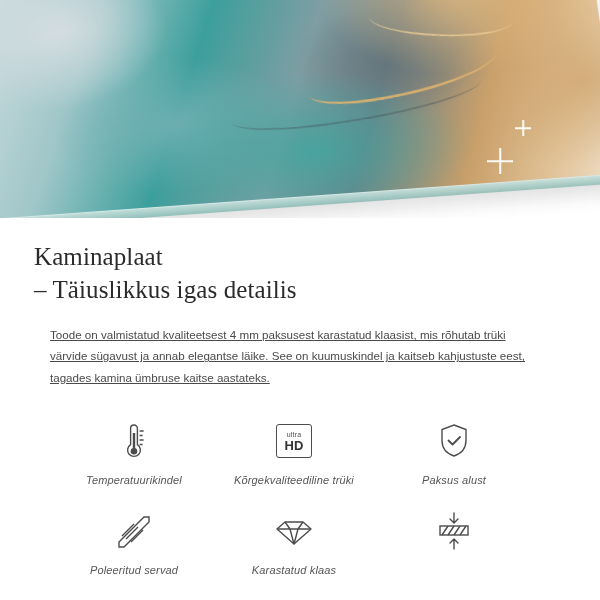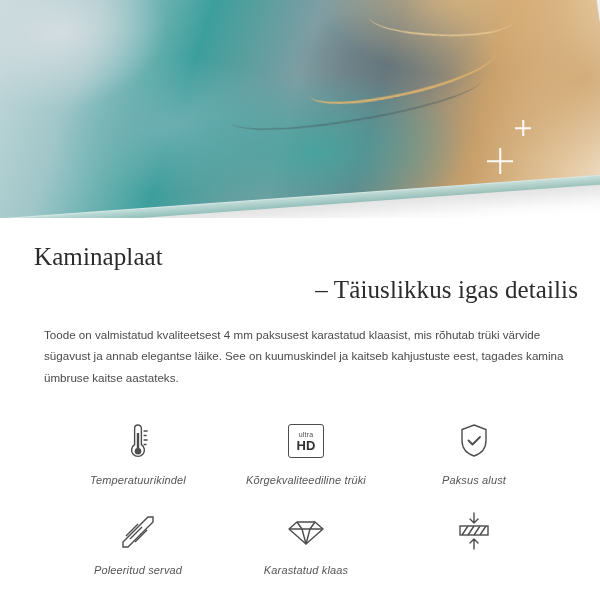--- a/index.html
+++ b/index.html
@@ -95,38 +95,39 @@
   }
   .sparkle::before { width: 1.5px; height: 26px; }
   .sparkle::after  { width: 26px; height: 1.5px; }
   .sparkle.s1 { left: 487px; top: 148px; }
   .sparkle.s2 { left: 515px; top: 120px; width: 16px; height: 16px; }
   .sparkle.s2::before { height: 16px; }
   .sparkle.s2::after { width: 16px; }
 
   
   .content {
-    padding: 22px 22px 0 34px;
+    padding: 22px 46px 0 34px;
   }
   .title {
     font-family: "Liberation Serif", serif;
     font-size: 25px;
     line-height: 1.32;
     color: #2b2b2b;
     font-weight: 400;
     margin: 0 0 18px 0;
     letter-spacing: 0.1px;
   }
-  .title .line2 { display: block; text-align: right; }
+  .title .line2 { display: block; }
   .desc {
     font-size: 11.6px;
     line-height: 1.85;
     color: #4a4a4a;
-    margin: 10px;
+    margin: 16px;
     max-width: 540px;
+    text-decoration: underline;
   }
 
   
   .features {
     margin-top: 30px;
     display: grid;
     grid-template-columns: repeat(3, 1fr);
     grid-row-gap: 22px;
     padding: 0 20px;
   }

